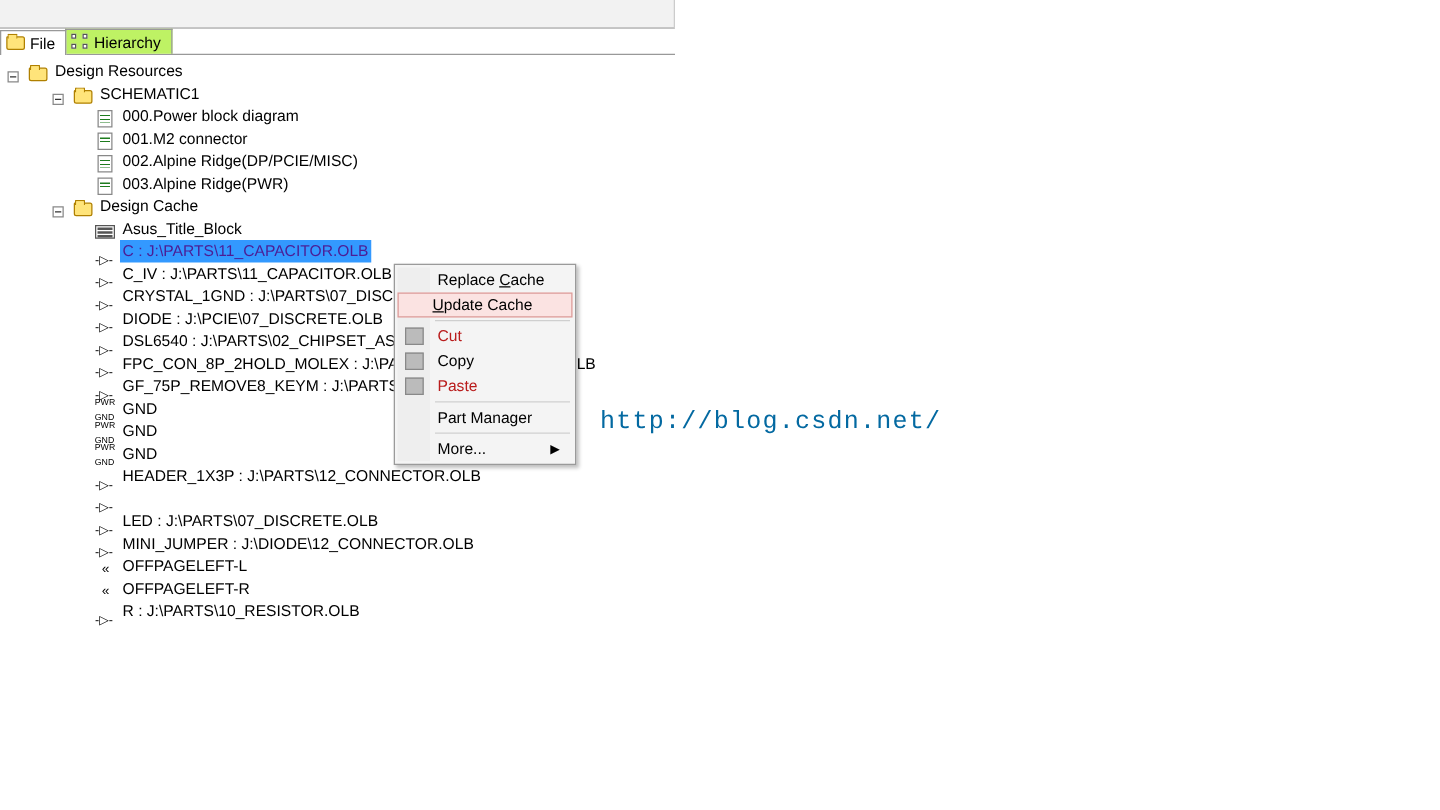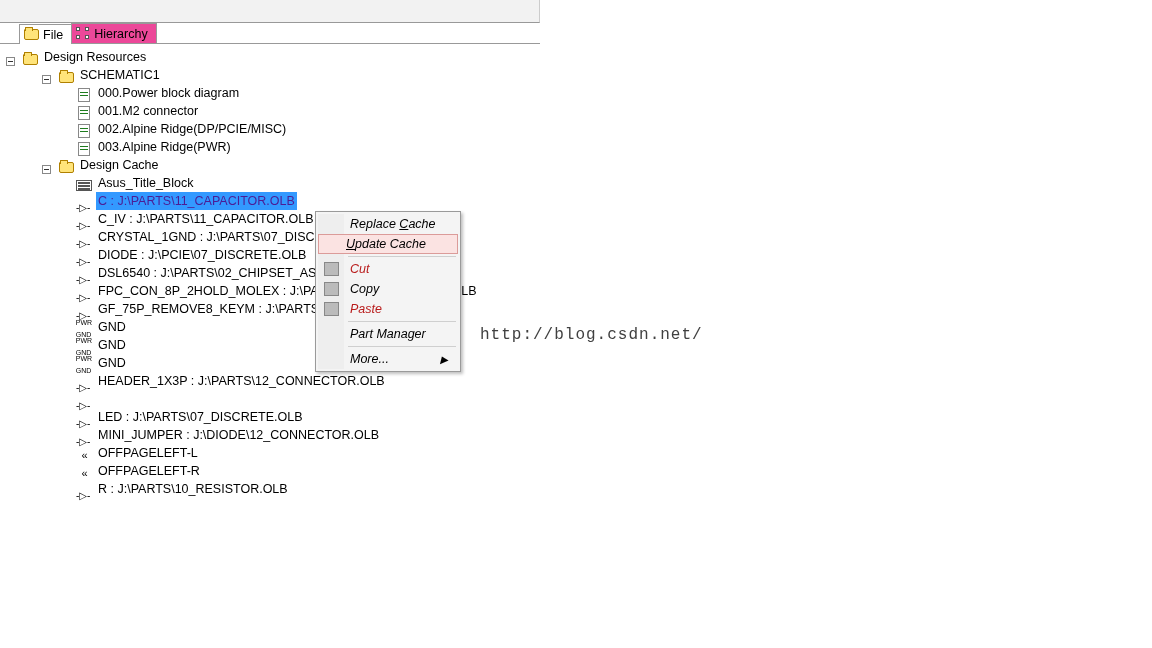--- a/index.html
+++ b/index.html
@@ -19,31 +19,30 @@
     border-bottom: 1px solid #999;
     border-right: 1px solid #ccc;
     width: 540px;
   }
   .tabbar {
     display: flex;
     height: 21px;
     width: 540px;
     background: #fff;
     border-bottom: 1px solid #999;
-    padding-left: 19px;
   }
   .tab {
     display: flex;
     align-items: center;
     height: 20px;
     border: 1px solid #999;
     border-bottom: none;
     margin-right: -1px;
     padding: 0 8px 0 4px;
-    background: #ec4899;
+    background: #bef264;
     gap: 4px;
     cursor: default;
   }
   .tab.active {
     background: #fff;
     position: relative;
     top: 1px;
     z-index: 2;
   }
   .folder-icon {
@@ -147,21 +146,20 @@
   }
   .ctx-item {
     position: relative;
     display: flex;
     align-items: center;
     height: 20px;
     padding-left: 32px;
     padding-right: 10px;
     cursor: default;
     z-index: 1;
-    font-style: italic;
   }
   .ctx-item.hover {
     background: #fbe3e2;
     border: 1px solid #db9b99;
     padding-left: 27px;
     height: 20px;
   }
   .ctx-item.disabled { color: #b91c1c; }
   .ctx-sep {
     height: 1px; margin: 2px 2px 2px 30px;
@@ -176,22 +174,22 @@
     position: absolute;
     left: 6px; top: 3px;
     width: 15px; height: 14px;
     background: #bbb; border: 1px solid #888;
   }
   .underline-char { text-decoration: underline; }
   .watermark {
     position: absolute;
     left: 480px; top: 326px;
     font-family: "Courier New", monospace;
-    font-size: 16px;
-    color: #404040;
+    font-size: 20px;
+    color: #0369a1;
     letter-spacing: 1px;
     user-select: none;
     z-index: 0;
     text-align: right;
   }
 </style>
 </head>
 <body>
 
 <div class="topbar-blank"></div>

